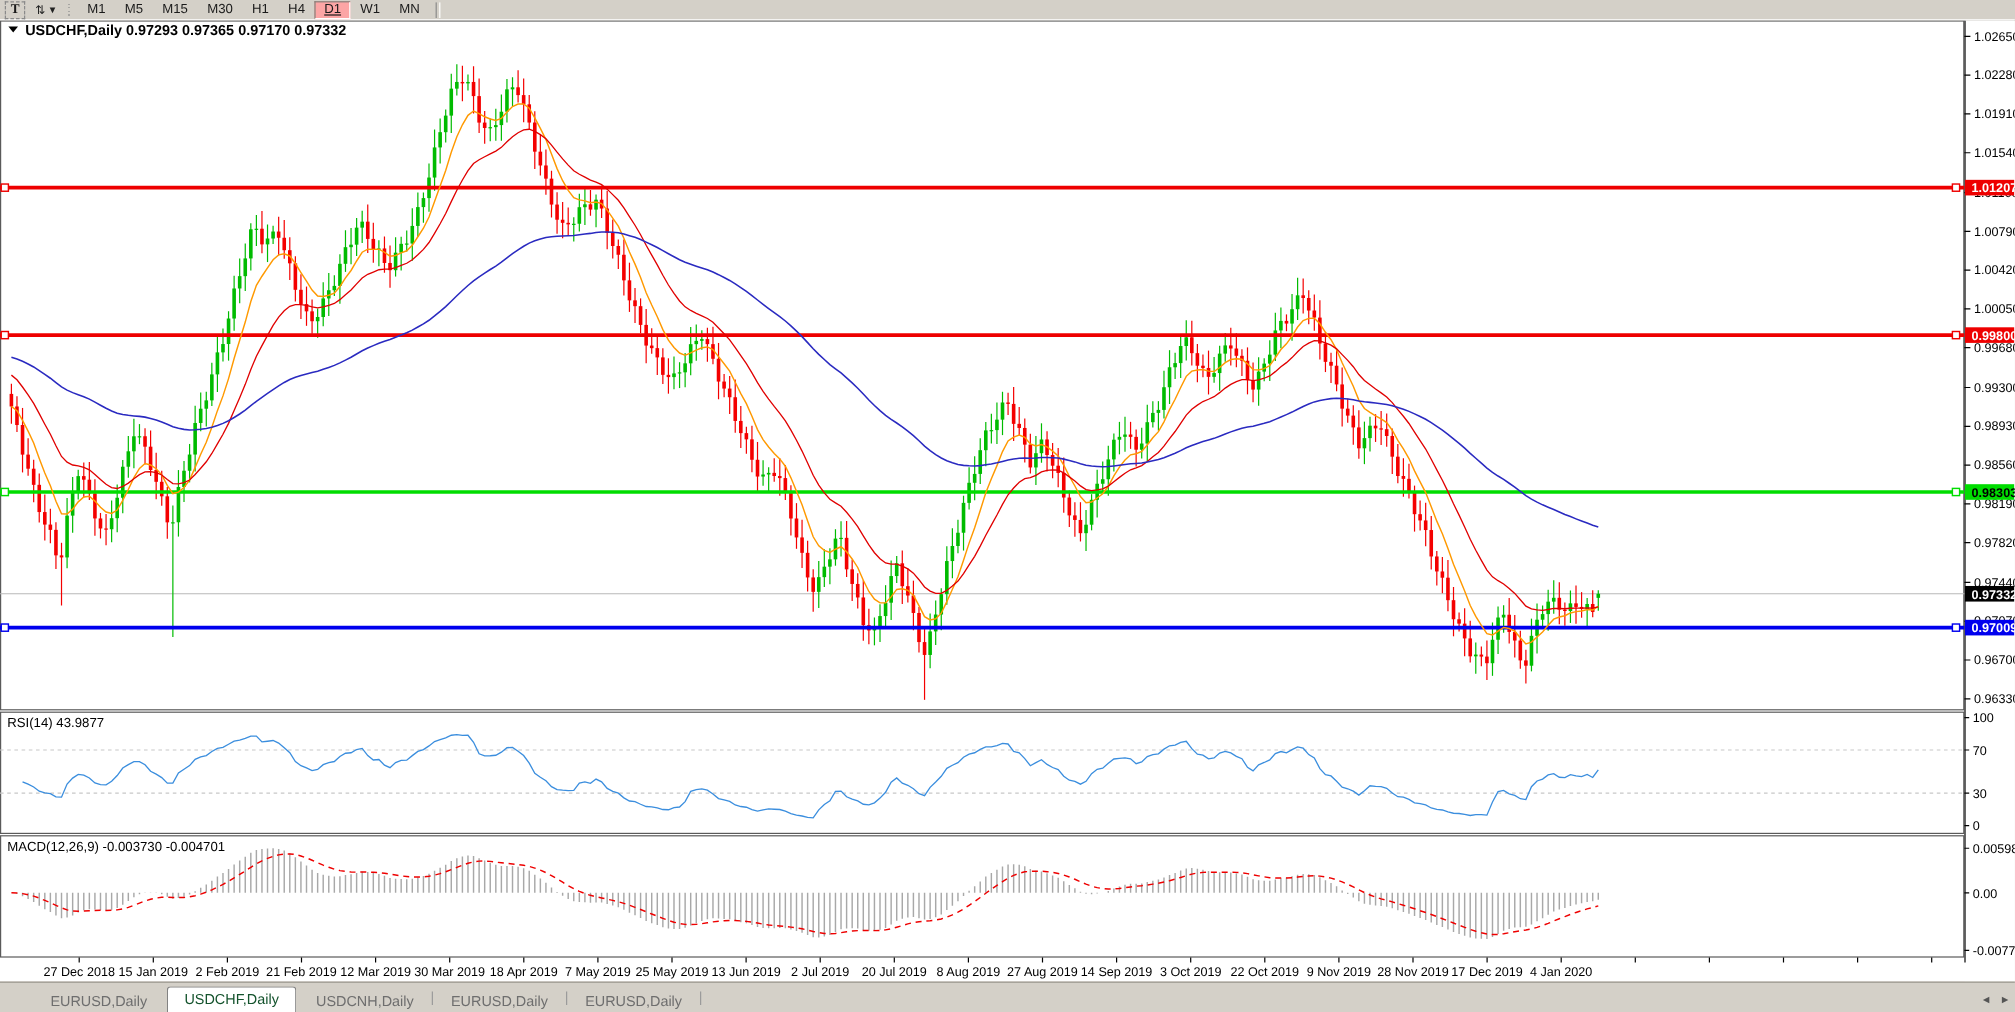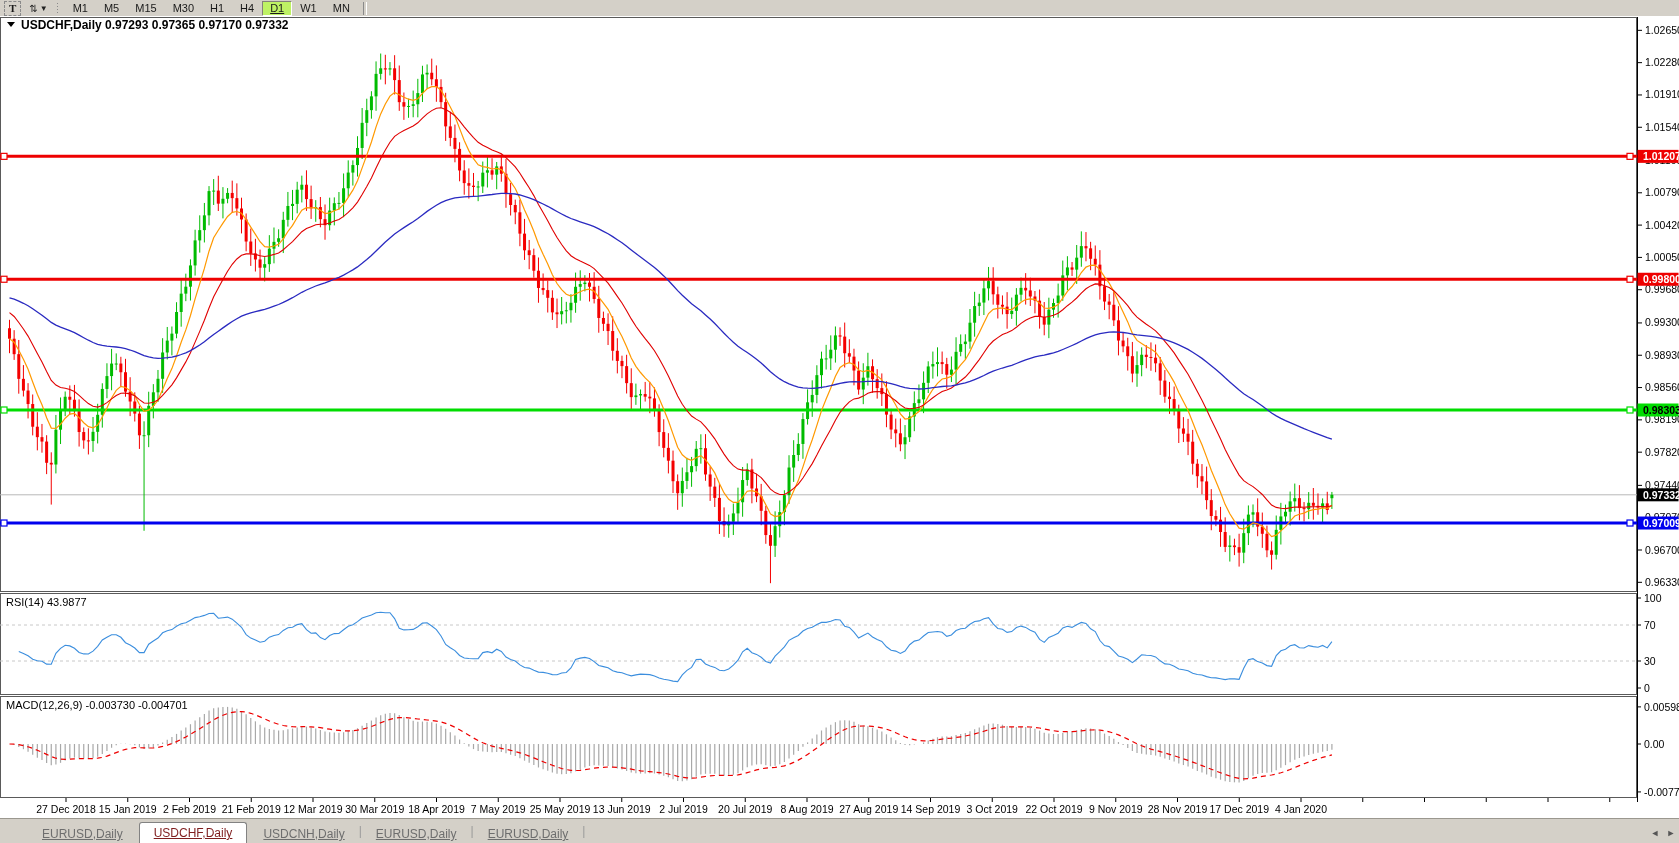--- a/index.html
+++ b/index.html
@@ -10,30 +10,30 @@
     display:flex;align-items:center;font-size:11px;color:#1a1a1a;}
   .tbtn{background:transparent;border:1px solid transparent;font-family:"Liberation Sans",sans-serif;
     font-size:11px;color:#1a1a1a;height:15px;line-height:13px;padding:0 7px;margin:0;cursor:default;}
   .tbtn.ttool{font-family:"Liberation Serif",serif;font-weight:bold;border:1px dashed #8a8a8a;
     margin-left:4px;padding:0 4px;}
   .tb-icon{font-size:10px;margin-left:8px;color:#222;}
   .tb-caret{font-size:8px;color:#222;margin:0 4px 0 2px;}
   .tb-grip{width:3px;height:12px;margin:0 6px 0 4px;
     background-image:repeating-linear-gradient(#8a8a8a 0 1px,transparent 1px 3px);
     background-size:1px 100%;background-repeat:repeat-y;background-position:center;}
-  .tbtn.tf.active{background:#bef264;border:1px solid #9a978e;border-top-color:#84817a;
+  .tbtn.tf.active{background:#fca5a5;border:1px solid #9a978e;border-top-color:#84817a;
     border-left-color:#84817a;border-bottom-color:#fff;border-right-color:#fff;text-decoration:underline;}
   .tb-sep2{width:2px;height:13px;border-left:1px solid #8a8a8a;border-right:1px solid #fff;margin:0 5px;}
   
   .chart-area{position:absolute;top:17px;left:0;width:1679px;height:801px;background:#fff;}
   
   .tabbar{position:absolute;top:818px;left:0;width:1679px;height:25px;background:#d4d0c8;
     border-top:1px solid #9b988f;display:flex;align-items:flex-end;font-size:12px;}
-  .tab{height:19px;line-height:19px;padding:0 14px;color:#6e6e6e;cursor:default;text-decoration:underline;}
-  .tab.active{background:#ffffff;color:#7f1d1d;border:1px solid #828282;border-bottom:none;
+  .tab{height:19px;line-height:19px;padding:0 14px;color:#6e6e6e;cursor:default;}
+  .tab.active{background:#ffffff;color:#14532d;border:1px solid #828282;border-bottom:none;
     border-radius:3px 3px 0 0;height:21px;line-height:21px;margin:0 2px;}
   .tsep{color:#9a9a9a;align-self:center;padding-bottom:2px;}
   .tab-spacer{flex:1;}
   .tab-nav{width:14px;height:16px;color:#555;font-size:9px;line-height:16px;text-align:center;
     margin:0 1px 3px 1px;cursor:default;}
 </style>
 </head>
 <body>
 
 <div class="toolbar">

